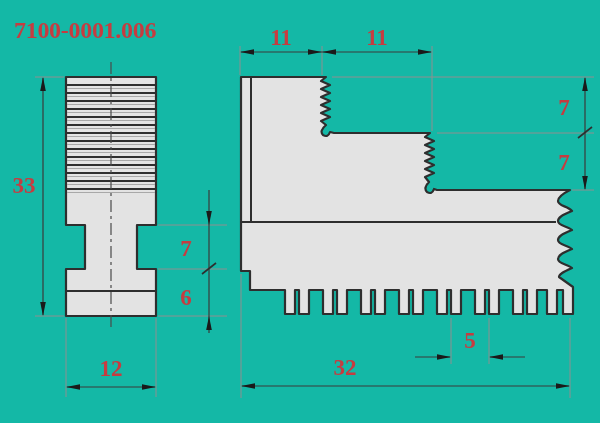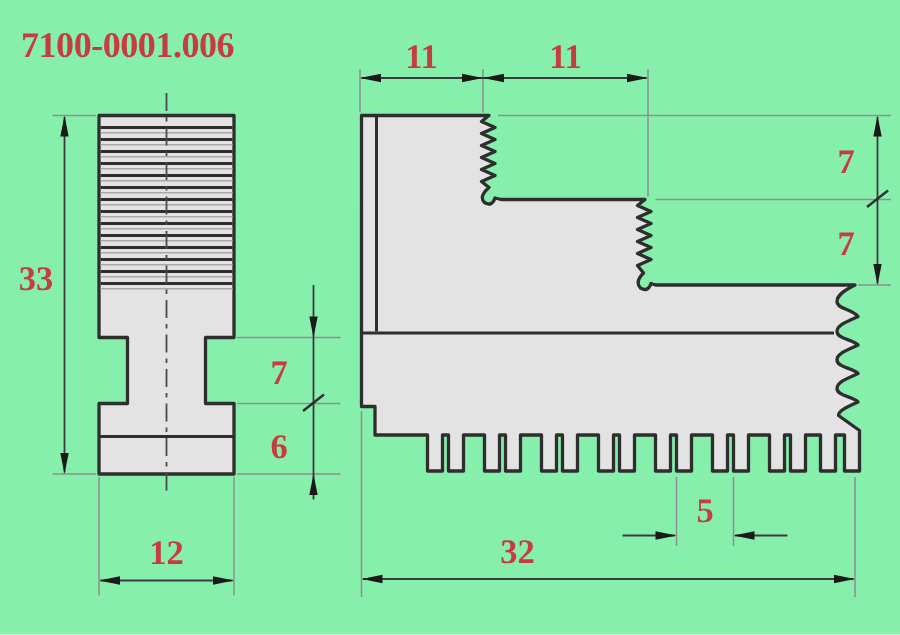--- a/index.html
+++ b/index.html
@@ -1,20 +1,20 @@
 <!DOCTYPE html>
 <html style="--accent: #c63c40; --fill: #e3e3e3; --outline: #2e2e2e; --thin: #8f8f8f; --dim: #3a3a3a;"><head>
 <meta charset="utf-8">
 <style>
   :root{
     --accent:#c63c40; --fill:#e3e3e3; --outline:#2e2e2e;
     --thin:#8f8f8f; --dim:#3a3a3a; --echo:#a8a8a8;
   }
   html,body{margin:0;padding:0;background:#ffffff;}
-  .stage{width:600px;height:423px;position:relative;background:#86efac;overflow:hidden;}
+  .stage{width:600px;height:423px;position:relative;background:#14b8a6;overflow:hidden;}
   svg{display:block;}
   .part{fill:var(--fill);stroke:var(--outline);stroke-width:2.2;stroke-linejoin:round;}
   .feature{stroke:var(--outline);stroke-width:2;fill:none;}
   .hatch-dark{stroke:var(--outline);stroke-width:2;fill:none;}
   .hatch-light{stroke:var(--echo);stroke-width:1;fill:none;}
   .thin{stroke:var(--thin);stroke-width:1;fill:none;}
   .dimline{stroke:var(--dim);stroke-width:1.2;fill:none;}
   .arrow{fill:#1a1a1a;stroke:none;}
   .slash{stroke:#2e2e2e;stroke-width:1.6;fill:none;}
   .cl{stroke:#4a4a4a;stroke-width:1.2;fill:none;stroke-dasharray:12 4 3 4;}

